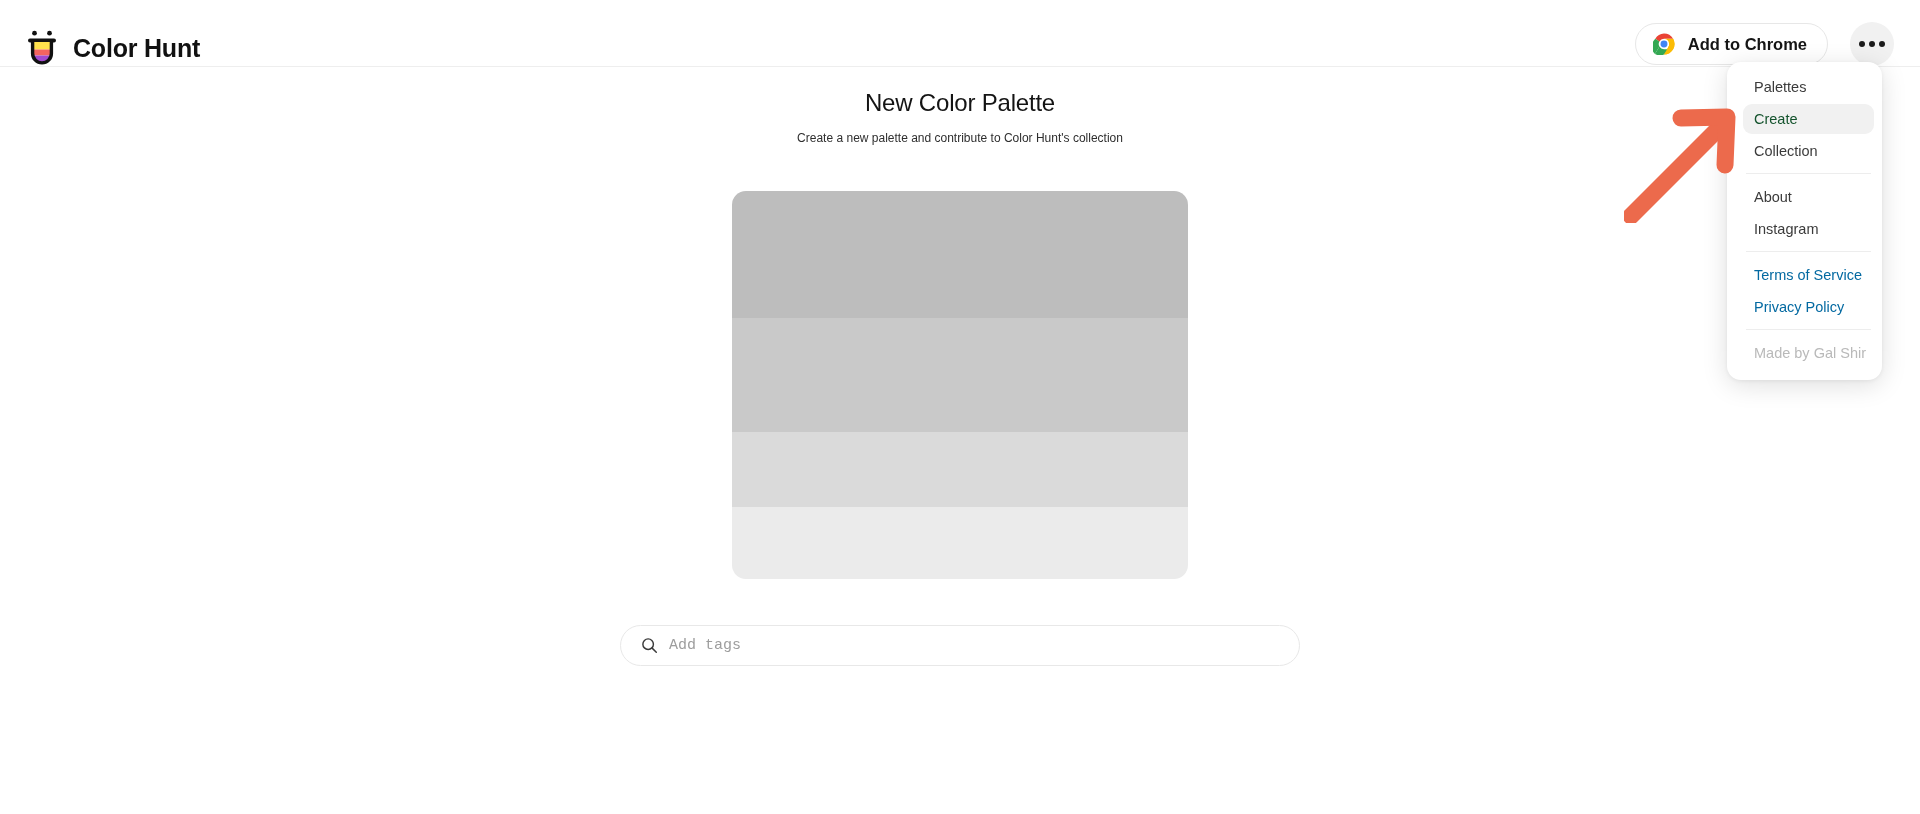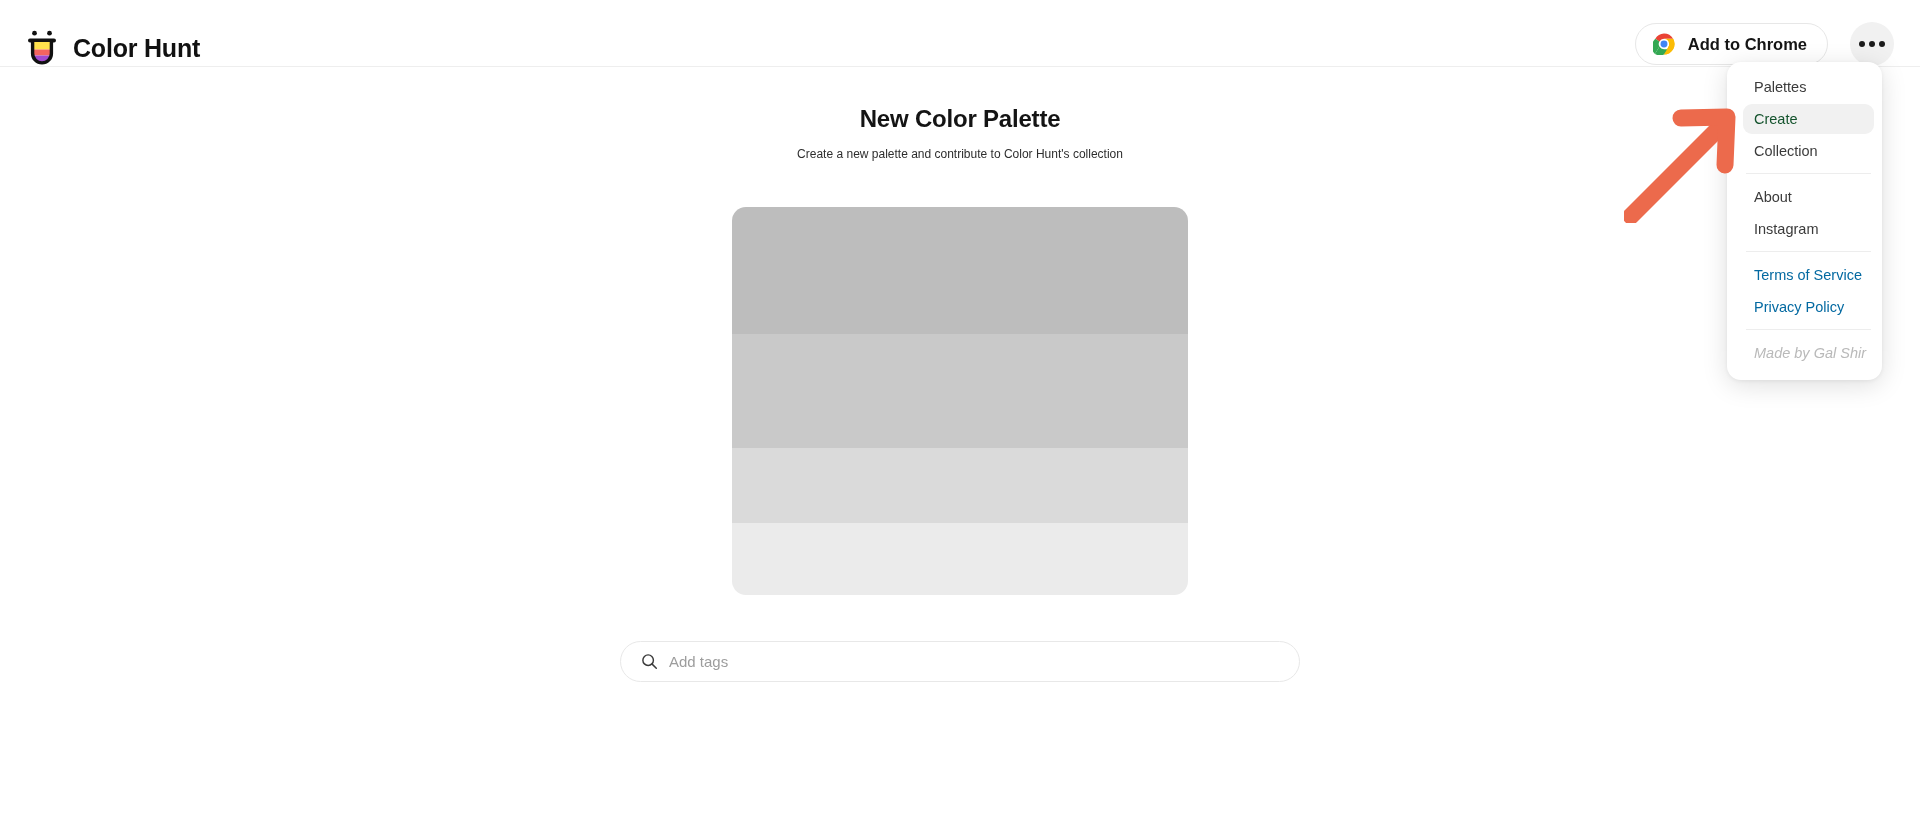--- a/index.html
+++ b/index.html
@@ -119,21 +119,21 @@
     padding: 0 11px;
     border-radius: 9px;
     font-size: 14.5px;
     color: #3b3b3b;
     cursor: pointer;
     white-space: nowrap;
     margin-bottom: 2px;
   }
   .menu-item.active { background: #f1f1f1; color: #14532d; }
   .menu-item.muted  { color: #0369a1; }
-  .menu-item.faint  { color: #b9b9b9; cursor: default; font-style: italic; }
+  .menu-item.faint  { color: #b9b9b9; cursor: default; }
 
   .menu-sep {
     height: 1px;
     background: #ededed;
     margin: 7px 3px 8px 3px;
   }
 
   
   .arrow-anno {
     position: absolute;
@@ -150,23 +150,23 @@
     position: absolute;
     top: 67px; left: 0;
     width: 1920px;
     height: 747px;
     display: flex;
     flex-direction: column;
     align-items: center;
   }
 
   .page-title {
-    margin-top: 38px;
+    margin-top: 22px;
     font-size: 24px;
-    font-weight: 700;
+    font-weight: 400;
     color: #141414;
     letter-spacing: -0.2px;
   }
 
   .page-subtitle {
     margin-top: 14px;
     font-size: 12px;
     color: #2e2e2e;
   }
 
@@ -195,21 +195,21 @@
     gap: 11px;
     cursor: text;
   }
 
   .search-icon { width: 17px; height: 17px; display: block; flex: none; }
 
   .tags-input {
     border: none;
     outline: none;
     background: transparent;
-    font-family: Liberation Sans, sans-serif;
+    font-family: Liberation Mono, monospace;
     font-size: 15px;
     color: #2b2b2b;
     width: 100%;
     height: 100%;
   }
   .tags-input::placeholder { color: #9d9d9d; }
 </style>
 </head>
 <body>
 

